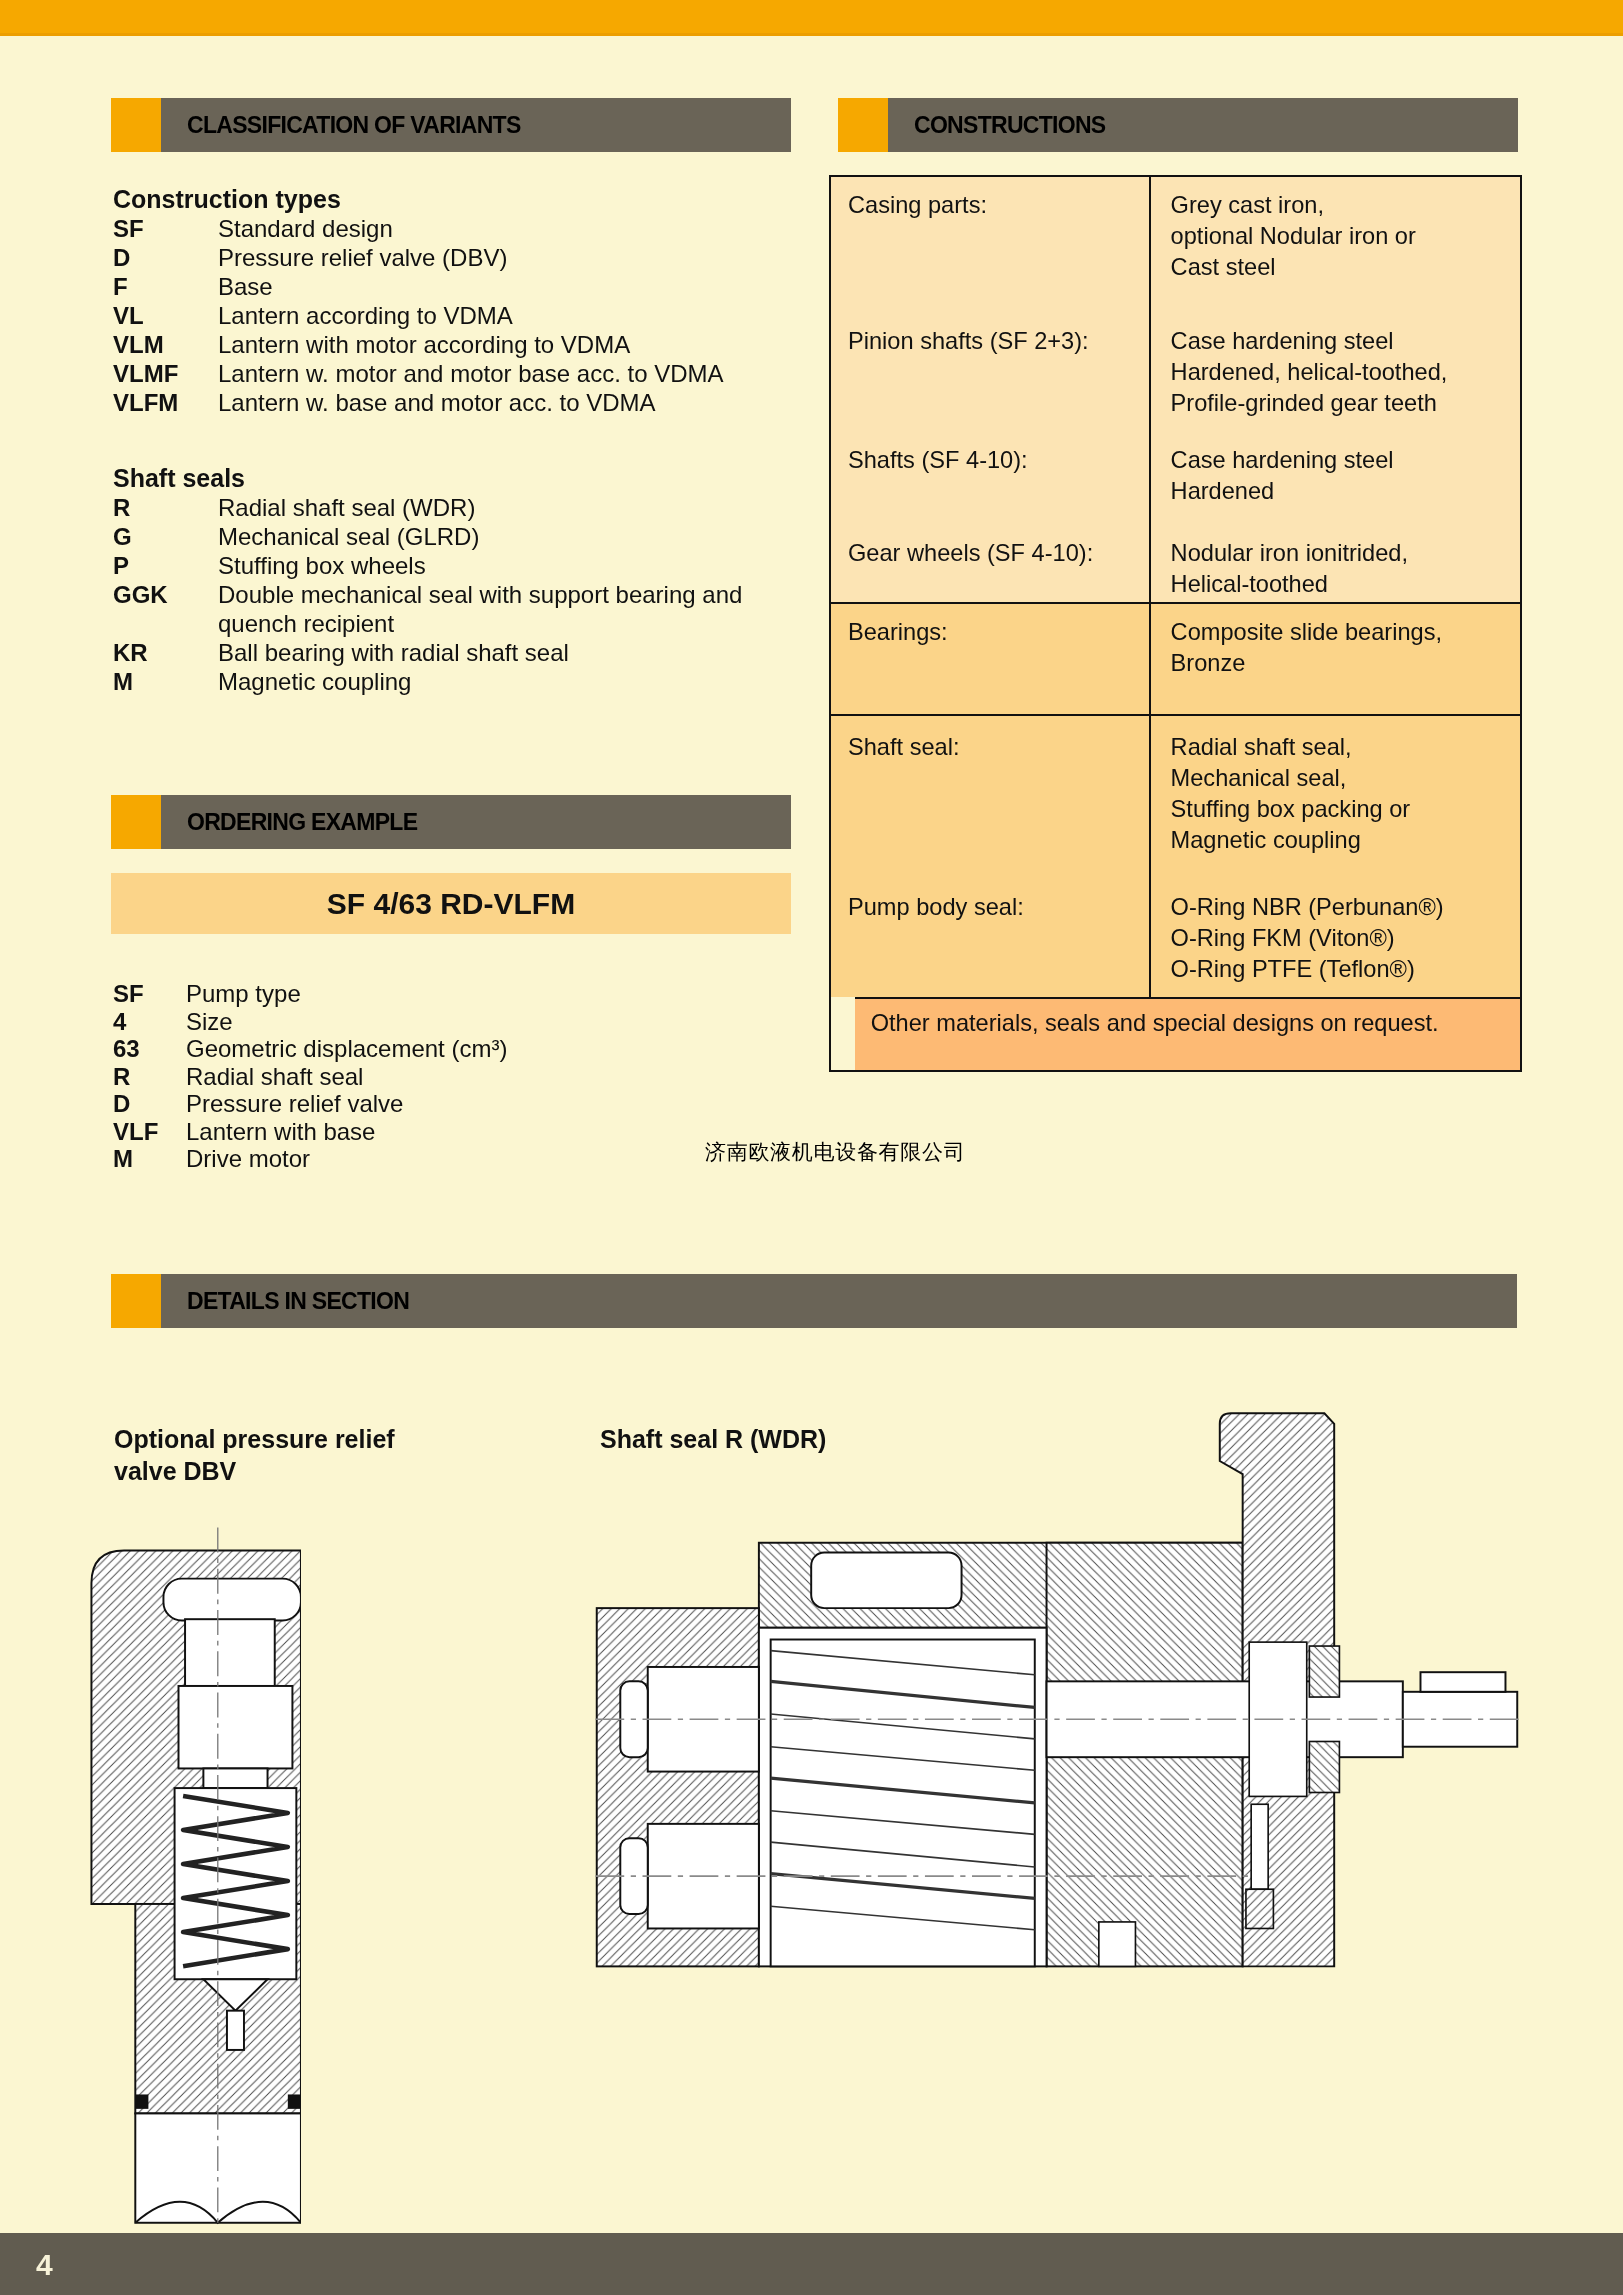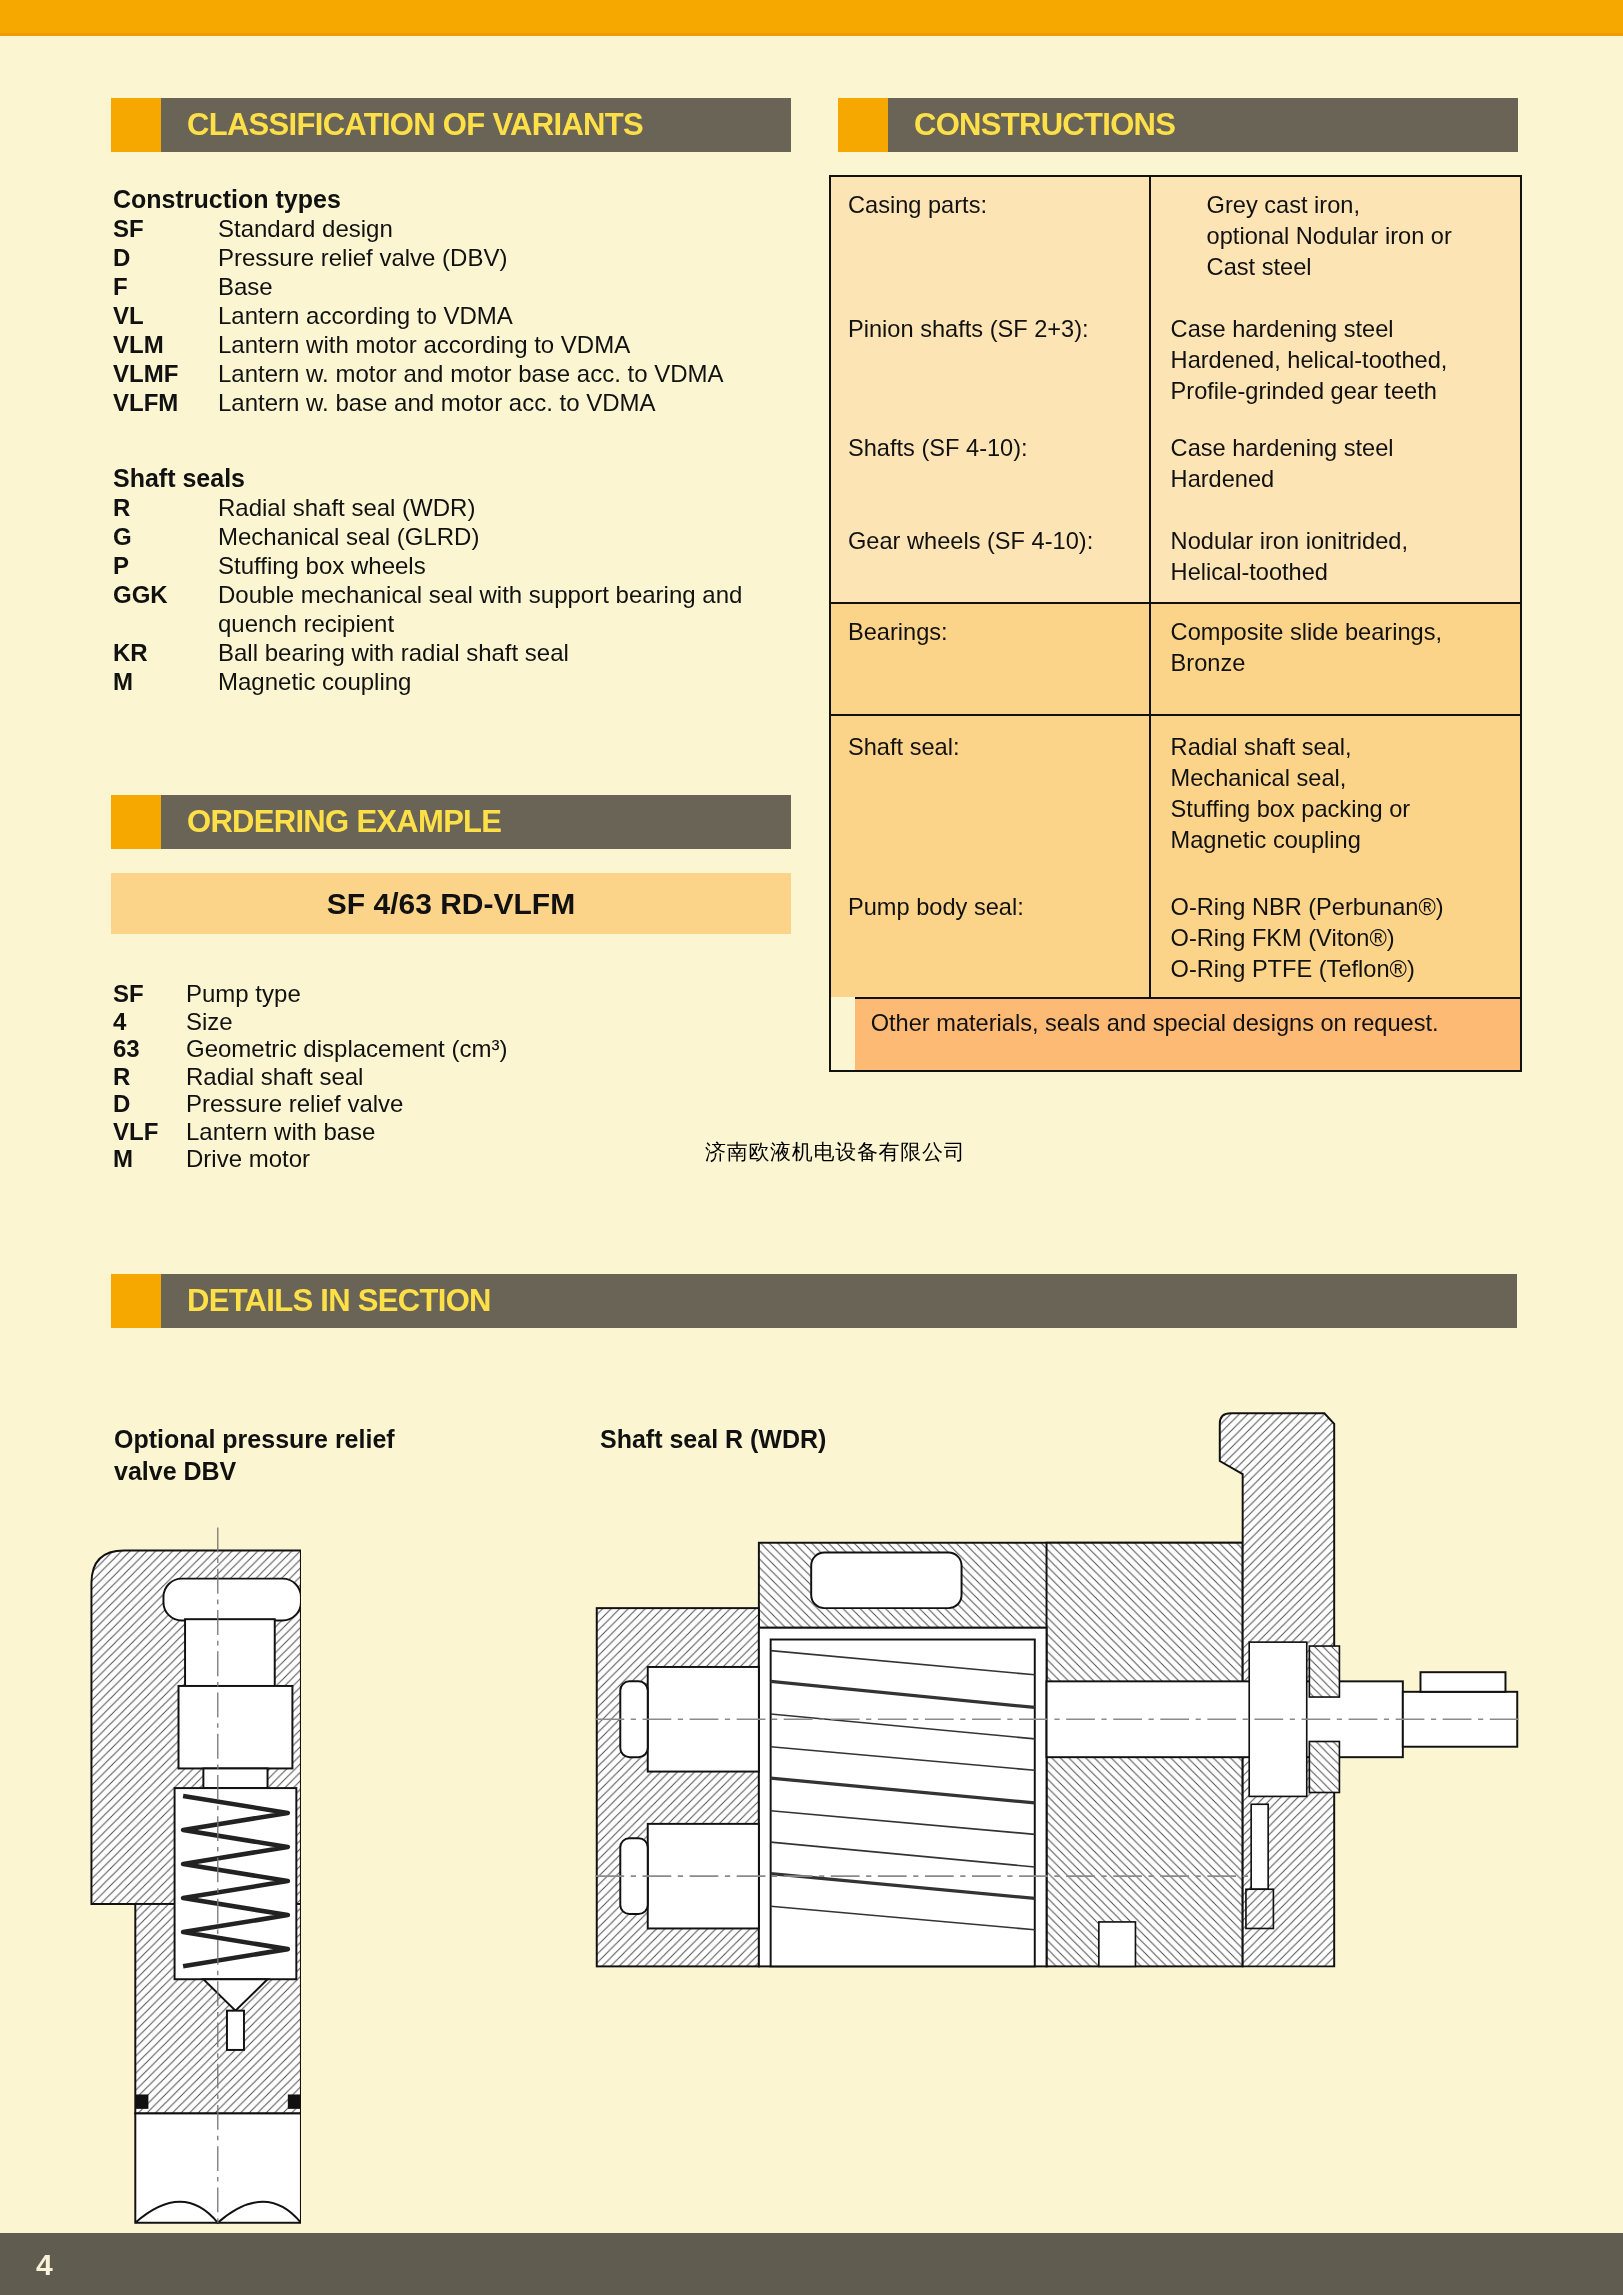--- a/index.html
+++ b/index.html
@@ -21,22 +21,22 @@
   #top-bar {
     left: 0; top: 0; width: 1623px; height: 33px;
     background: #F6A800;
     border-bottom: 3.3px solid #EC9E00;
   }
 
   
   .hdr { display: flex; height: 54px; }
   .hdr .sq { width: 50px; background: #F6A800; flex: 0 0 50px; }
   .hdr .bar {
-    flex: 1; background: #6A6457; color: #fde047;
-    font-weight: bold; font-size: 31px; letter-spacing: -0.7px;
+    flex: 1; background: #6A6457; color: #000000;
+    font-weight: bold; font-size: 23px; letter-spacing: -0.7px;
     display: flex; align-items: center; padding-left: 26px;
     text-transform: uppercase;
   }
 
   
   .listhead { font-size: 25px; font-weight: bold; line-height: 30px; }
   .deflist { display: grid; grid-template-columns: 105px 1fr; font-size: 24px; line-height: 29px; }
   .deflist .code { font-weight: bold; }
   .deflist .desc { max-width: 530px; }
   .deflist.narrowcol { grid-template-columns: 73px 1fr; line-height: 27.5px; }
@@ -160,21 +160,21 @@
 
 <div class="abs hdr" style="left:838px; top:98px; width:680px;">
   <div class="sq"></div>
   <div class="bar">CONSTRUCTIONS</div>
 </div>
 
 <div id="ctable" class="abs">
 
   <div class="tsec light" style="height:425px; padding-top:13px;">
     <div class="vline"></div>
-    <div class="trow" style="margin-bottom:31px;gap:36px;">
+    <div class="trow" style="margin-bottom:43px;">
       <div class="tl">Casing parts:</div>
       <div class="tv preline">Grey cast iron,
 optional Nodular iron or
 Cast steel</div>
     </div>
     <div class="trow" style="margin-bottom:26px;">
       <div class="tl">Pinion shafts (SF 2+3):</div>
       <div class="tv preline">Case hardening steel
 Hardened, helical-toothed,
 Profile-grinded gear teeth</div>

